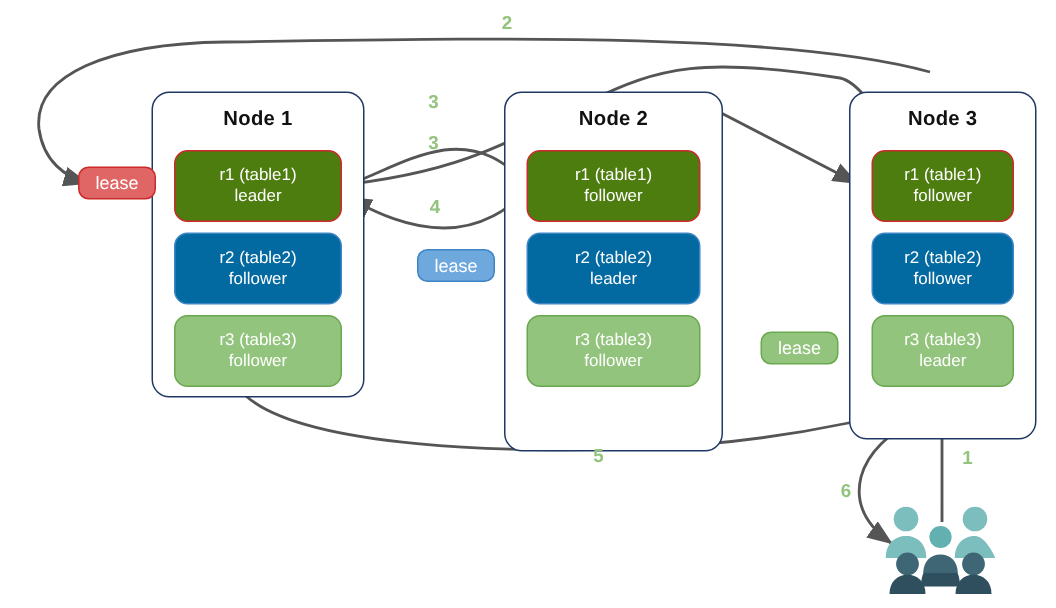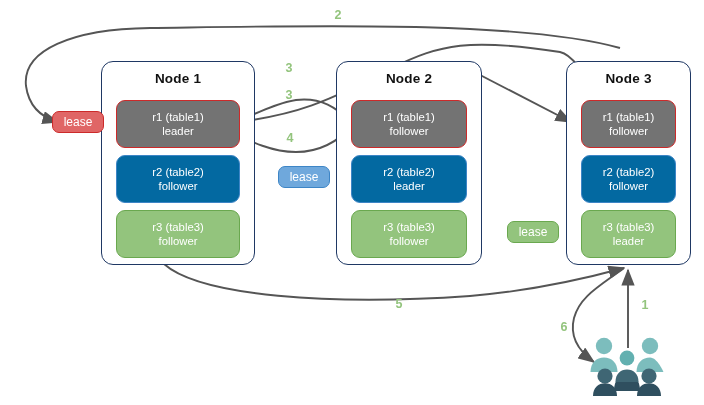--- a/index.html
+++ b/index.html
@@ -52,21 +52,21 @@
     display: flex;
     flex-direction: column;
     align-items: center;
     justify-content: center;
     color: #ffffff;
     font-size: 11.3px;
     line-height: 14px;
     text-align: center;
   }
   .replica .ln { display: block; }
-  .r-red   { background: #737373; border: 1.6px solid #cc2a2a; }
+  .r-red   { background: #4d7c0f; border: 1.6px solid #cc2a2a; }
   .r-blue  { background: #0369a1; border: 1.6px solid #3d85c6; }
   .r-green { background: #93c47d; border: 1.6px solid #6aa84f; }
 
   .lease {
     position: absolute;
     box-sizing: border-box;
     border-radius: 7px;
     color: #ffffff;
     font-size: 12px;
     display: flex;
@@ -113,53 +113,53 @@
 
     <path d="M 354,124 C 340,140 320,152 296,152 C 270,152 248,140 232,132" fill="none" stroke="#555555" stroke-width="1.9" marker-end="url(#arrowhead)"></path>
 
     <path d="M 164,264 C 200,296 330,306 470,296 C 530,291 580,280 624,268" fill="none" stroke="#555555" stroke-width="1.9" marker-end="url(#arrowhead)"></path>
 
     <path d="M 628,348 L 628,270" fill="none" stroke="#555555" stroke-width="1.9" marker-end="url(#arrowhead)"></path>
 
     <path d="M 624,268 C 600,286 580,296 574,318 C 569,338 580,352 594,362" fill="none" stroke="#555555" stroke-width="1.9" marker-end="url(#arrowhead)"></path>
   </svg>
 
-  <div class="node" style="left:101px; top:61px; width:154px; height:204px;">
+  <div class="node" style="left:101px; top:61px; width:142px; height:204px;">
     <div class="node-title">Node 1</div>
     <div class="replica r-red" style="top:38px;">
       <span class="ln">r1 (table1)</span>
       <span class="ln">leader</span>
     </div>
     <div class="replica r-blue" style="top:93px;">
       <span class="ln">r2 (table2)</span>
       <span class="ln">follower</span>
     </div>
     <div class="replica r-green" style="top:148px;">
       <span class="ln">r3 (table3)</span>
       <span class="ln">follower</span>
     </div>
   </div>
 
-  <div class="node" style="left:336px; top:61px; width:146px; height:204px;">
+  <div class="node" style="left:336px; top:61px; width:146px; height:240px;">
     <div class="node-title">Node 2</div>
     <div class="replica r-red" style="top:38px;">
       <span class="ln">r1 (table1)</span>
       <span class="ln">follower</span>
     </div>
     <div class="replica r-blue" style="top:93px;">
       <span class="ln">r2 (table2)</span>
       <span class="ln">leader</span>
     </div>
     <div class="replica r-green" style="top:148px;">
       <span class="ln">r3 (table3)</span>
       <span class="ln">follower</span>
     </div>
   </div>
 
-  <div class="node" style="left:566px; top:61px; width:125px; height:204px;">
+  <div class="node" style="left:566px; top:61px; width:125px; height:232px;">
     <div class="node-title">Node 3</div>
     <div class="replica r-red" style="top:38px;">
       <span class="ln">r1 (table1)</span>
       <span class="ln">follower</span>
     </div>
     <div class="replica r-blue" style="top:93px;">
       <span class="ln">r2 (table2)</span>
       <span class="ln">follower</span>
     </div>
     <div class="replica r-green" style="top:148px;">

